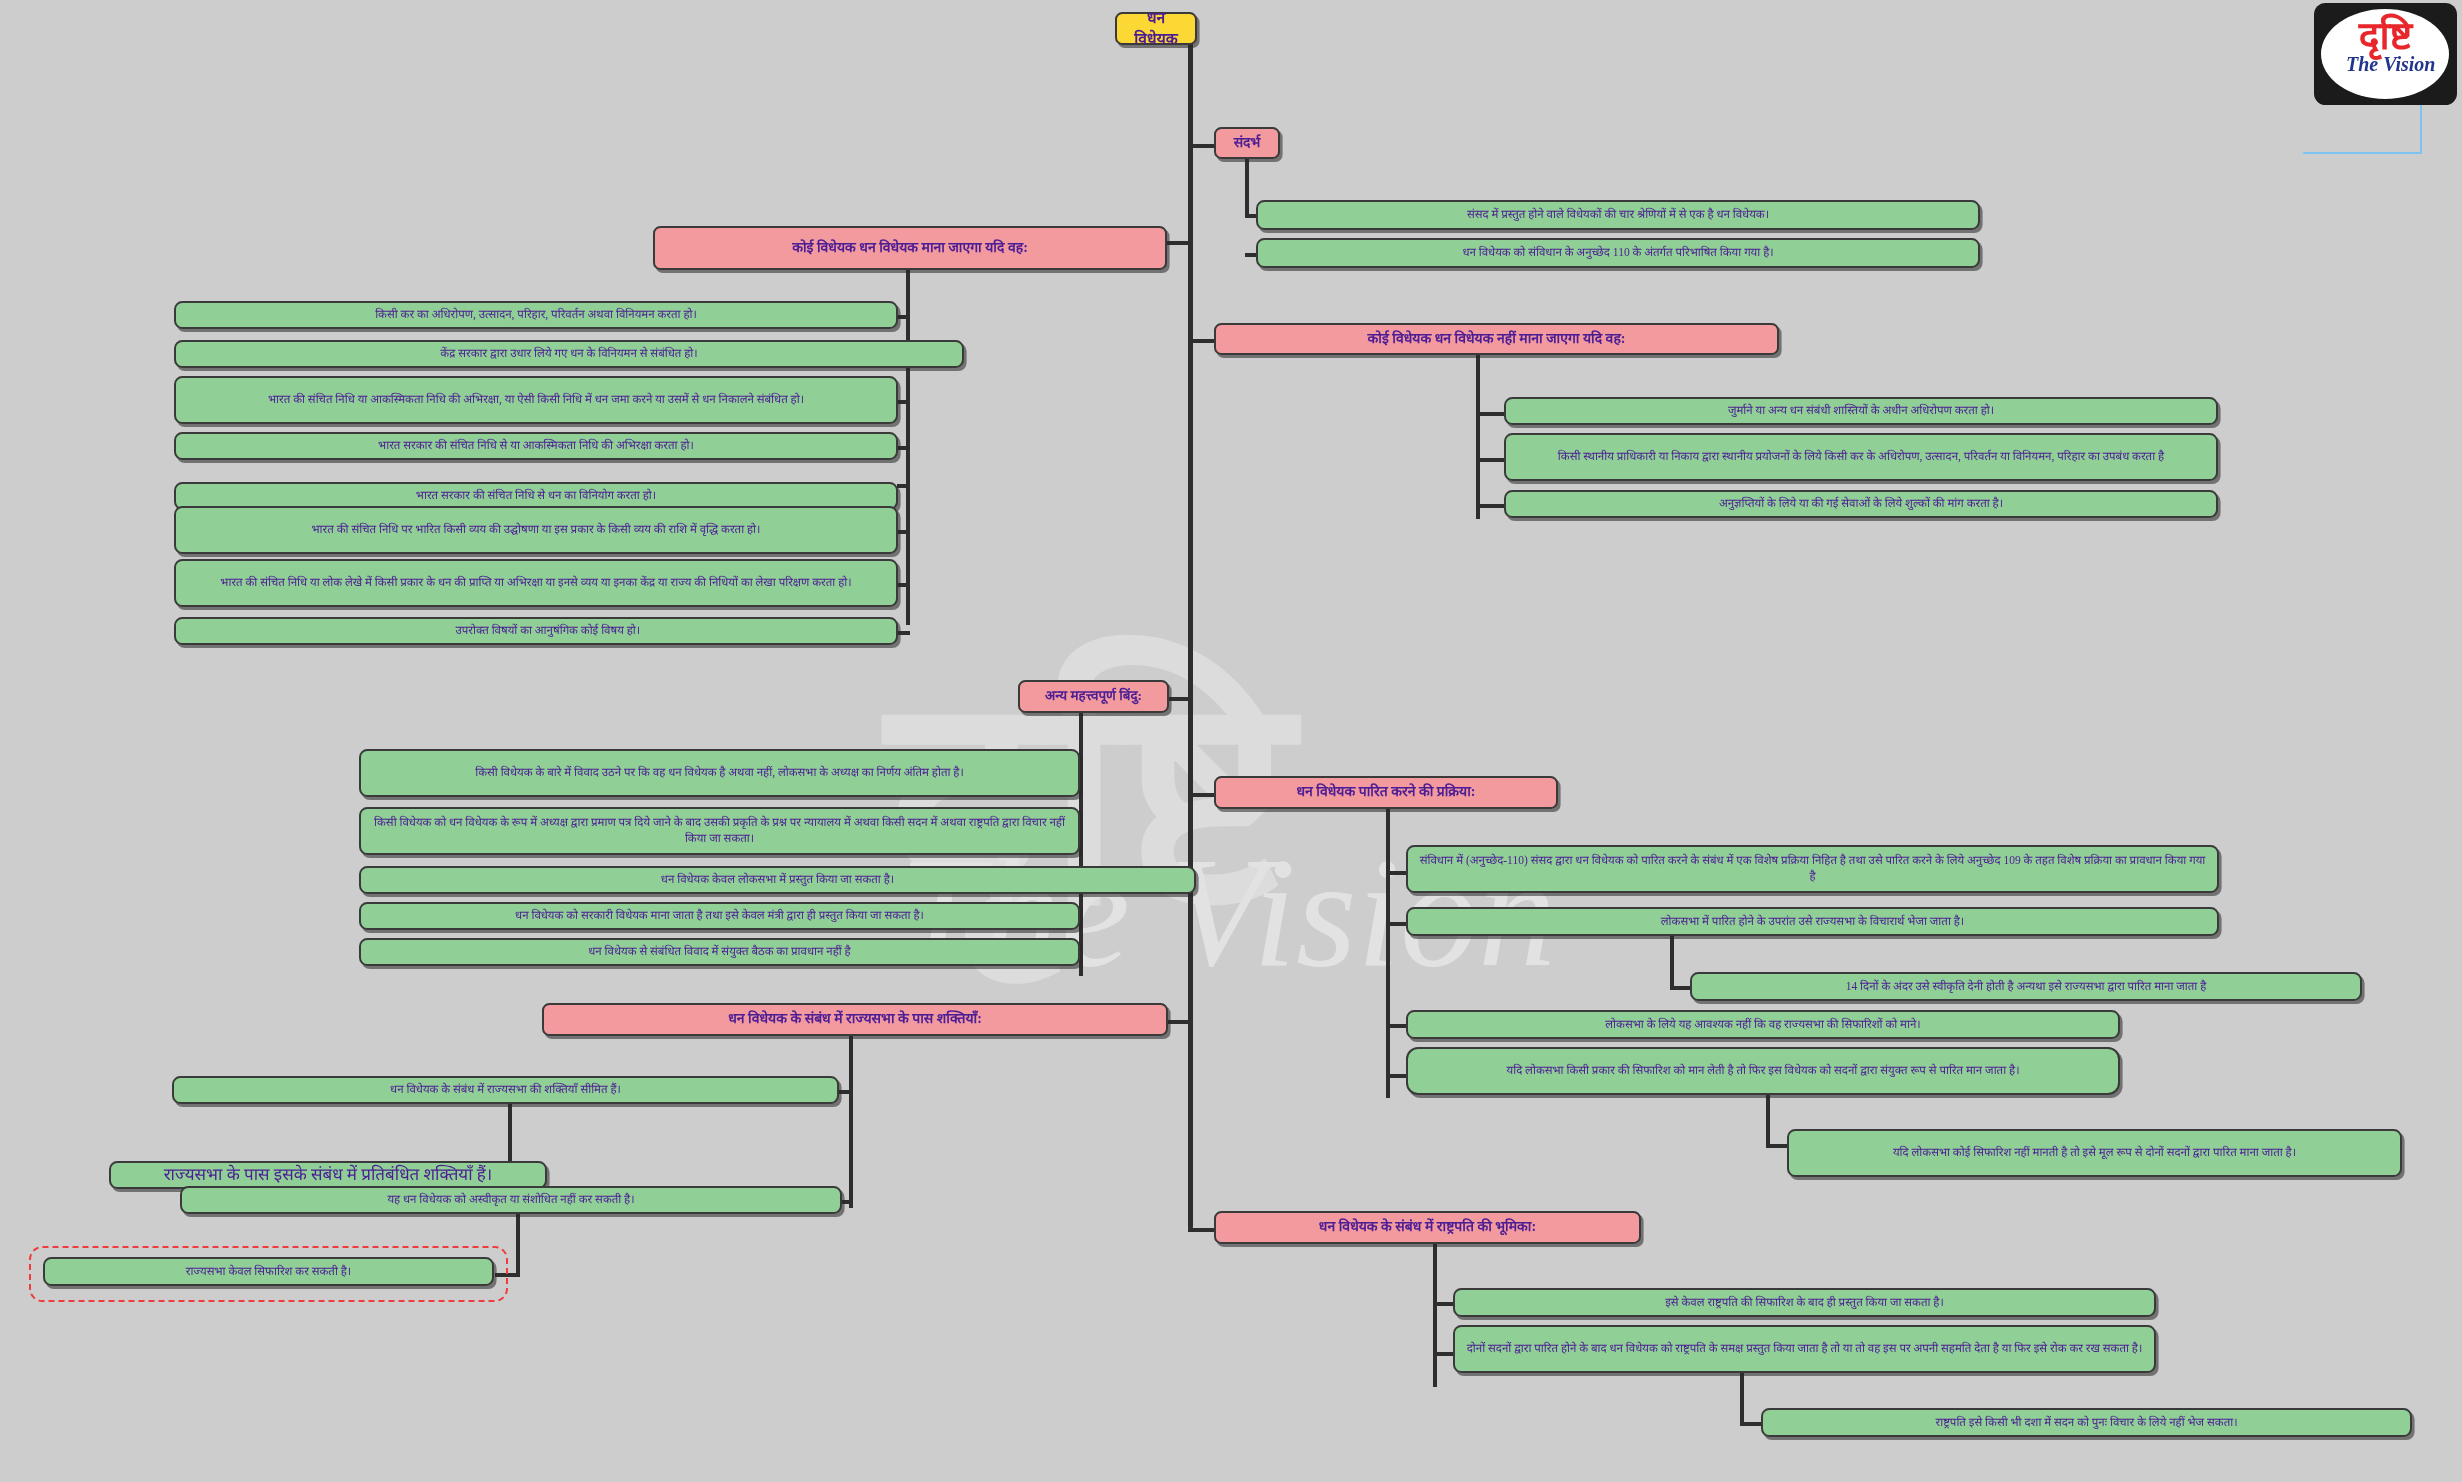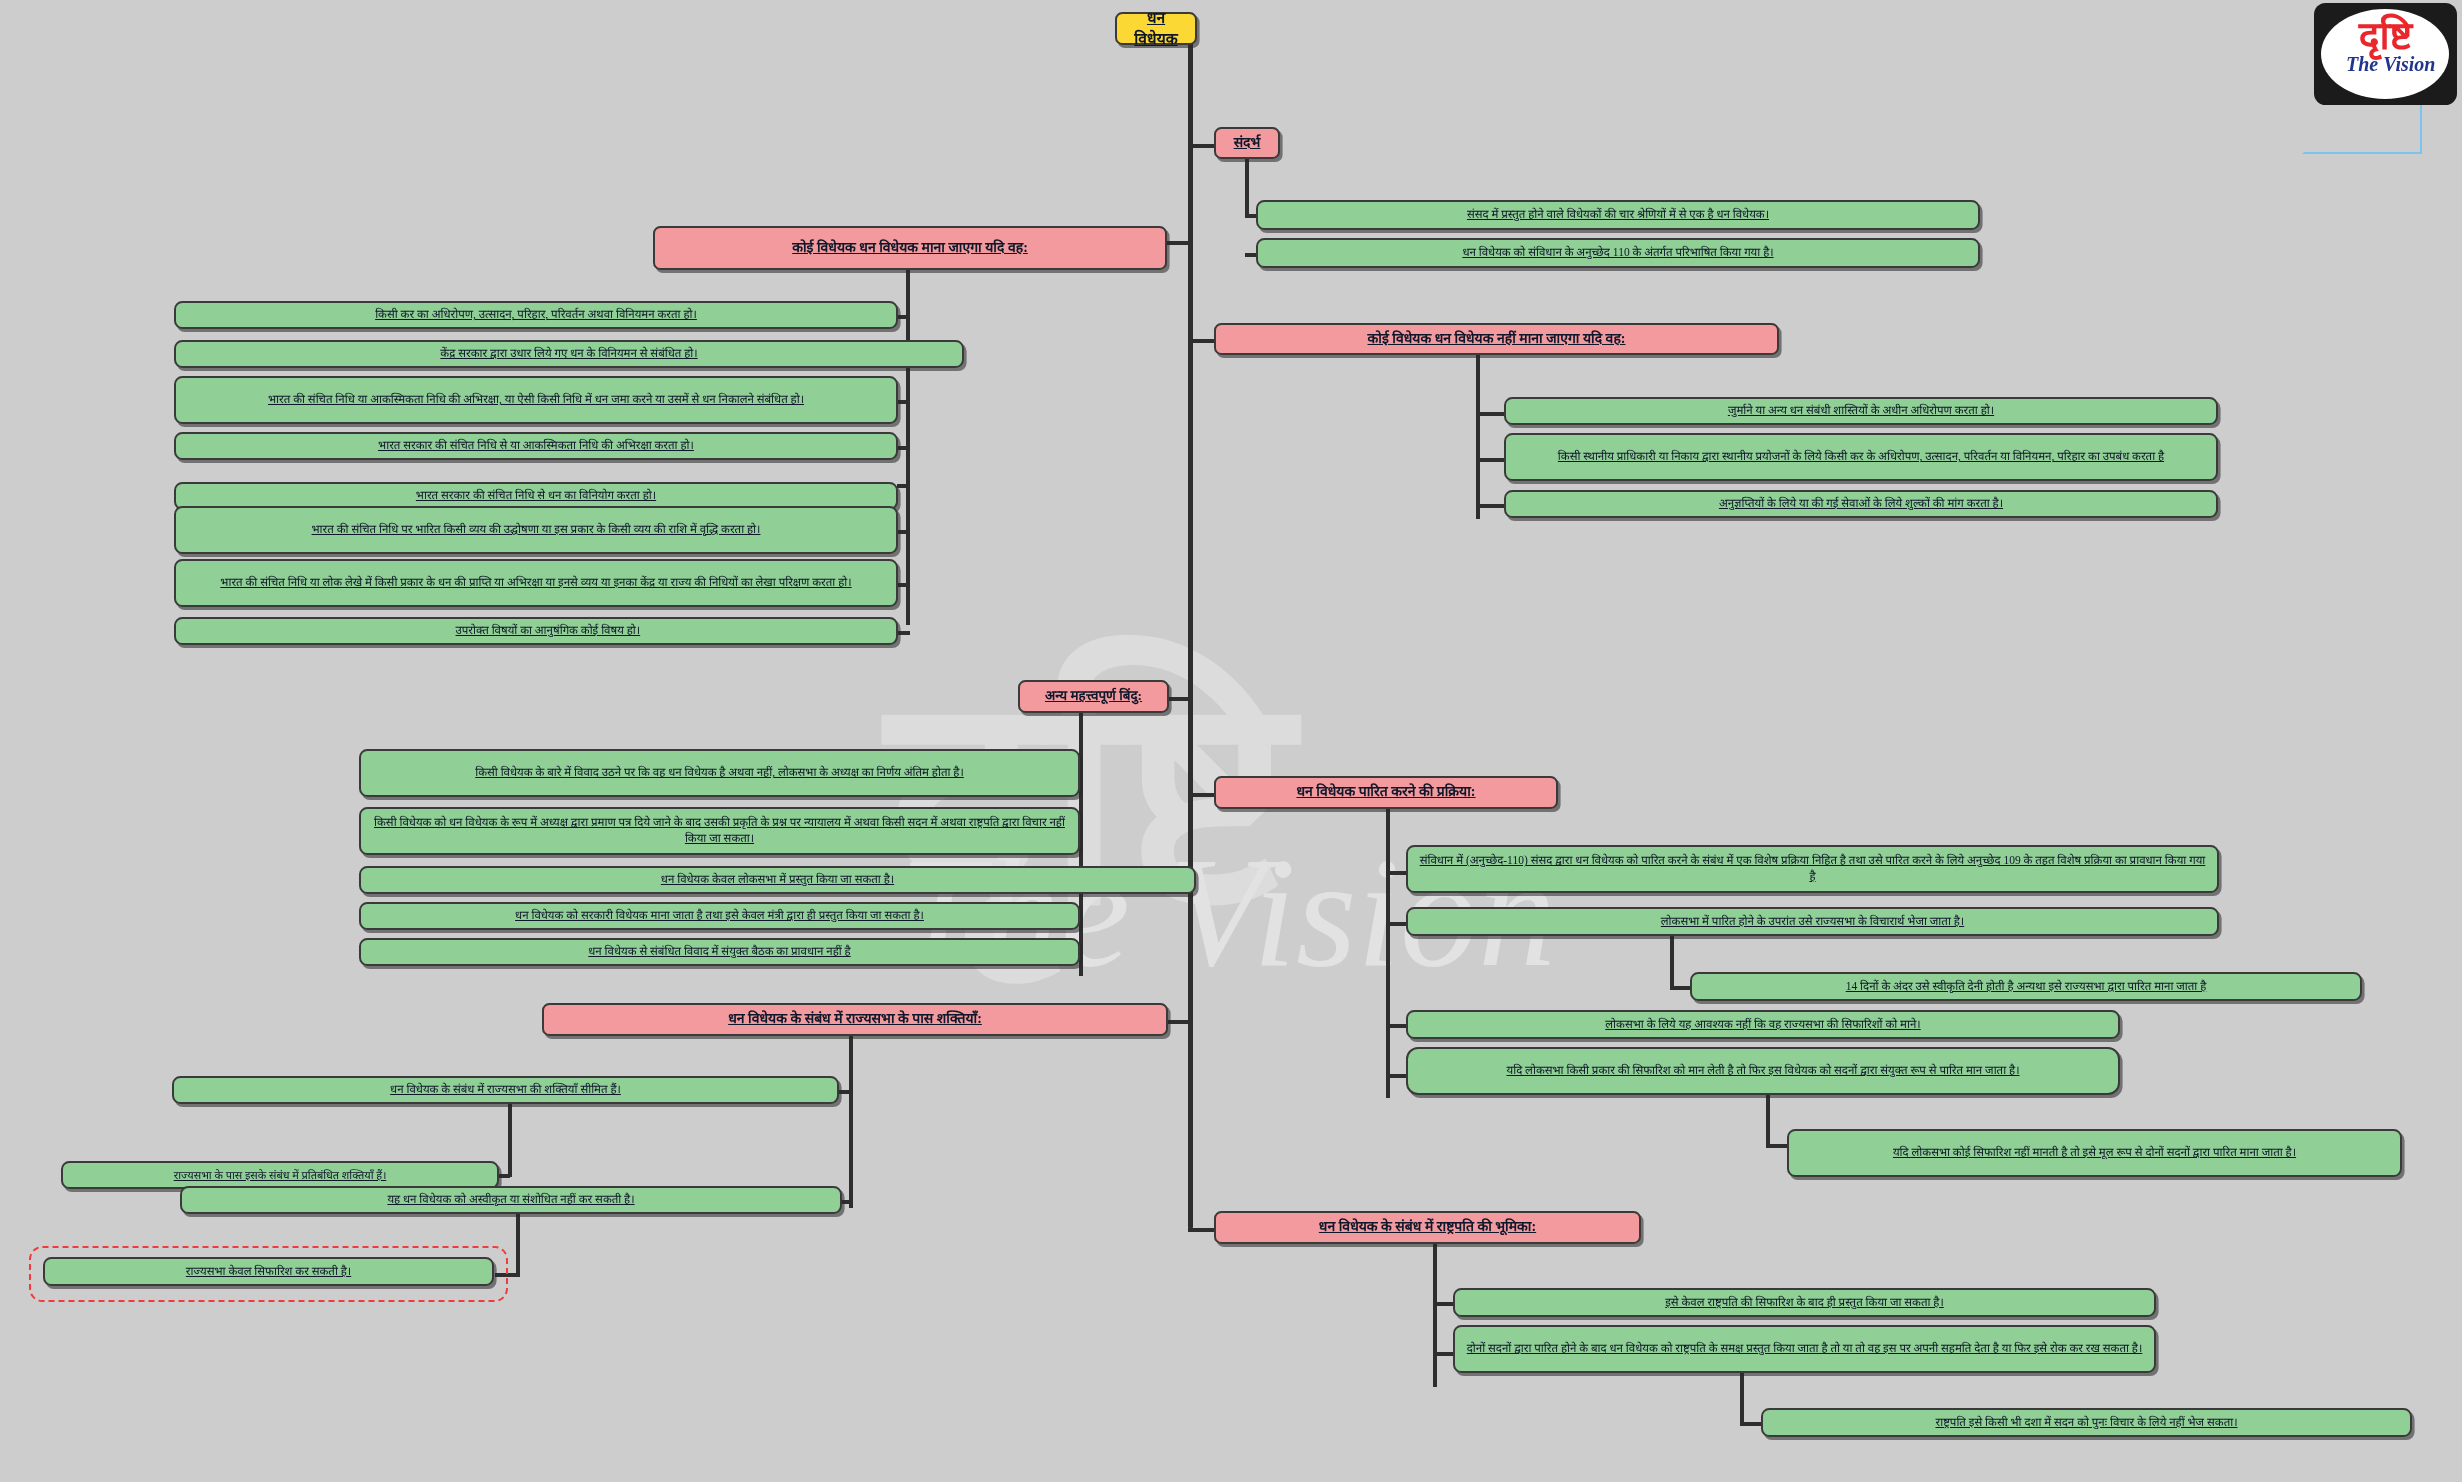--- a/index.html
+++ b/index.html
@@ -94,45 +94,44 @@
     position:absolute;
     box-sizing:border-box;
     border:2.1px solid #3a3a3a;
     border-radius:8.3px;
     display:flex;
     align-items:center;
     justify-content:center;
     text-align:center;
     padding:2.1px 7.3px;
     line-height:1.35;
-    color:#0f172a;
+    color:#4c1d95;
     box-shadow:2.6px 3.1px 0 rgba(40,40,40,.55);
     z-index:20;
-    text-decoration:underline;
   }
   .root{
     background:#fcd834;
     font-weight:700;
     font-size:15.6px;
     border-radius:7.3px;
   }
   .cat{
     background:#f29a9e;
     font-weight:700;
     font-size:14px;
     border-radius:7.3px;
   }
   .cat.small{font-size:13.5px;}
   .leaf{
     background:#90cf96;
     font-size:11.5px;
     font-weight:400;
     border-radius:8.3px;
   }
-  .leaf.sm{font-size:11px;}
+  .leaf.sm{font-size:17px;margin-left:48px;}
   .dashed-wrap{
     position:absolute;
     box-sizing:border-box;
     border:2.6px dashed #ef3b3b;
     border-radius:13.5px;
     z-index:15;
   }
 </style>
 </head>
 <body>

